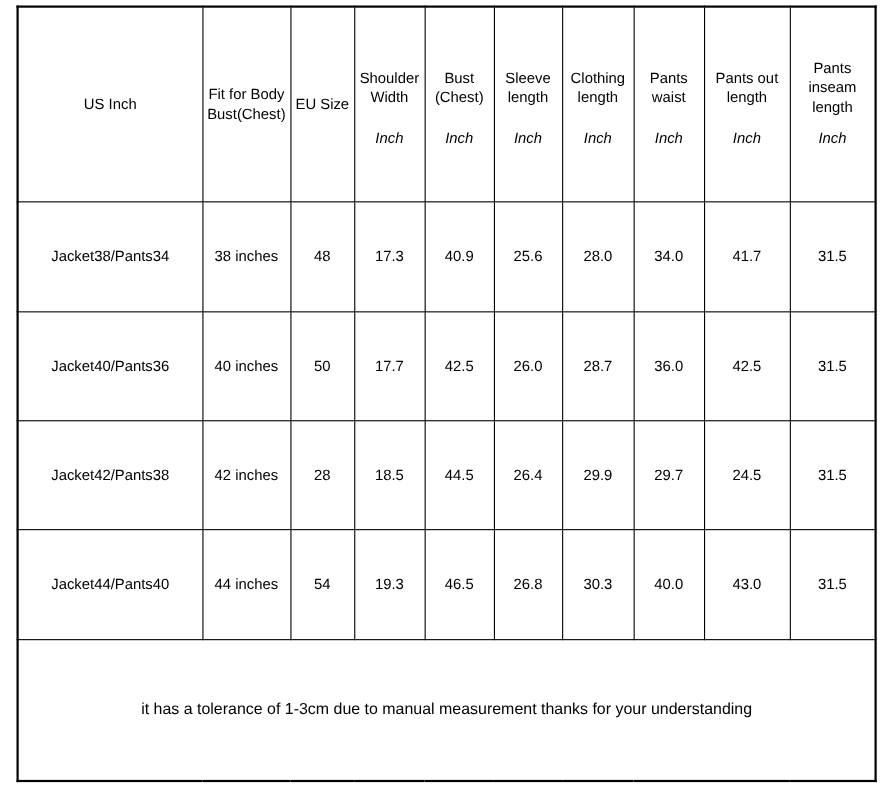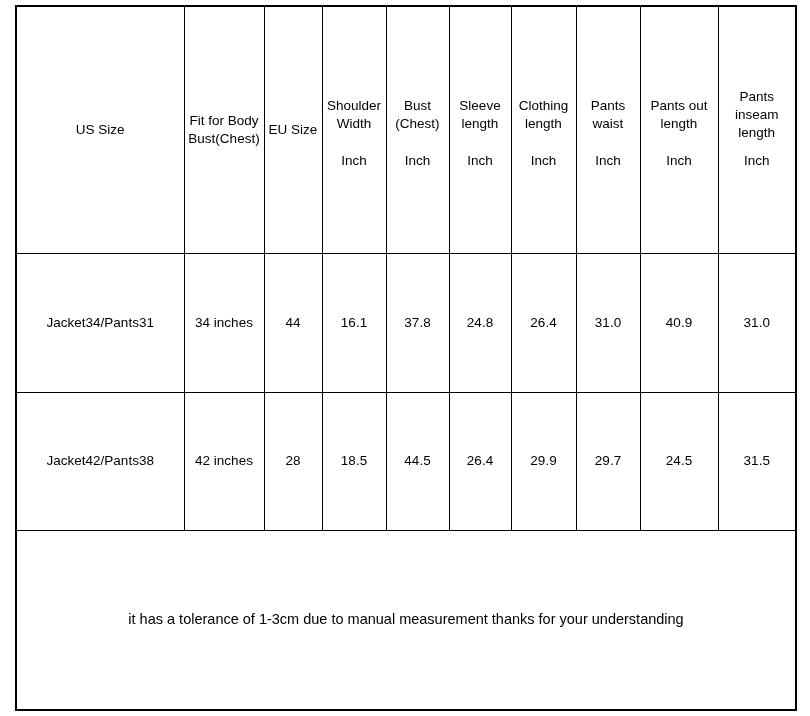--- a/index.html
+++ b/index.html
@@ -68,20 +68,21 @@
     align-items: center;
     justify-content: center;
     flex: 1 1 auto;
     text-align: center;
     padding: 0 2px;
   }
   .hdr-unit {
     flex: 0 0 auto;
     padding-bottom: 12px;
     text-align: center;
+    font-style: italic;
   }
   .hdr-center {
     display: flex;
     align-items: center;
     justify-content: center;
     height: 104px;
     text-align: center;
     padding: 0 2px;
   }
   tr.data-row td {
@@ -105,21 +106,21 @@
         <col class="c4">
       <col class="c5">
         <col class="c6">
         <col class="c7">
         <col class="c8">
         <col class="c9">
     </colgroup>
     <tbody>
       <tr class="header-row">
         <td>
-          <div class="hdr-center">US Size</div>
+          <div class="hdr-center">US Inch</div>
         </td>
         <td>
           <div class="hdr-center">Fit for Body Bust(Chest)</div>
         </td>
         <td>
           <div class="hdr-center">EU Size</div>
         </td>
         <td>
           <div class="hdr-stack">
             <div class="hdr-title">Shoulder Width</div>
@@ -159,48 +160,72 @@
         <td>
           <div class="hdr-stack">
             <div class="hdr-title">Pants inseam length</div>
             <div class="hdr-unit">Inch</div>
           </div>
         </td>
       </tr>
 
 
 
-      <tr class="data-row">
-        <td>Jacket34/Pants31</td>
-        <td>34 inches</td>
-        <td>44</td>
-        <td>16.1</td>
-        <td>37.8</td>
-        <td>24.8</td>
-        <td>26.4</td>
-        <td>31.0</td>
+
+
+      <tr class="data-row">
+        <td>Jacket38/Pants34</td>
+        <td>38 inches</td>
+        <td>48</td>
+        <td>17.3</td>
         <td>40.9</td>
-        <td>31.0</td>
-      </tr>
-
-
-
+        <td>25.6</td>
+        <td>28.0</td>
+        <td>34.0</td>
+        <td>41.7</td>
+        <td>31.5</td>
+      </tr>
+
+      <tr class="data-row">
+        <td>Jacket40/Pants36</td>
+        <td>40 inches</td>
+        <td>50</td>
+        <td>17.7</td>
+        <td>42.5</td>
+        <td>26.0</td>
+        <td>28.7</td>
+        <td>36.0</td>
+        <td>42.5</td>
+        <td>31.5</td>
+      </tr>
 
       <tr class="data-row">
         <td>Jacket42/Pants38</td>
         <td>42 inches</td>
         <td>28</td>
         <td>18.5</td>
         <td>44.5</td>
         <td>26.4</td>
         <td>29.9</td>
         <td>29.7</td>
         <td>24.5</td>
         <td>31.5</td>
       </tr>
 
+      <tr class="data-row">
+        <td>Jacket44/Pants40</td>
+        <td>44 inches</td>
+        <td>54</td>
+        <td>19.3</td>
+        <td>46.5</td>
+        <td>26.8</td>
+        <td>30.3</td>
+        <td>40.0</td>
+        <td>43.0</td>
+        <td>31.5</td>
+      </tr>
 
       <tr class="note-row">
         <td colspan="10">it has a tolerance of 1-3cm due to manual measurement thanks for your understanding</td>
       </tr>
     </tbody>
   </table>
 </div>
 
 </body></html>

